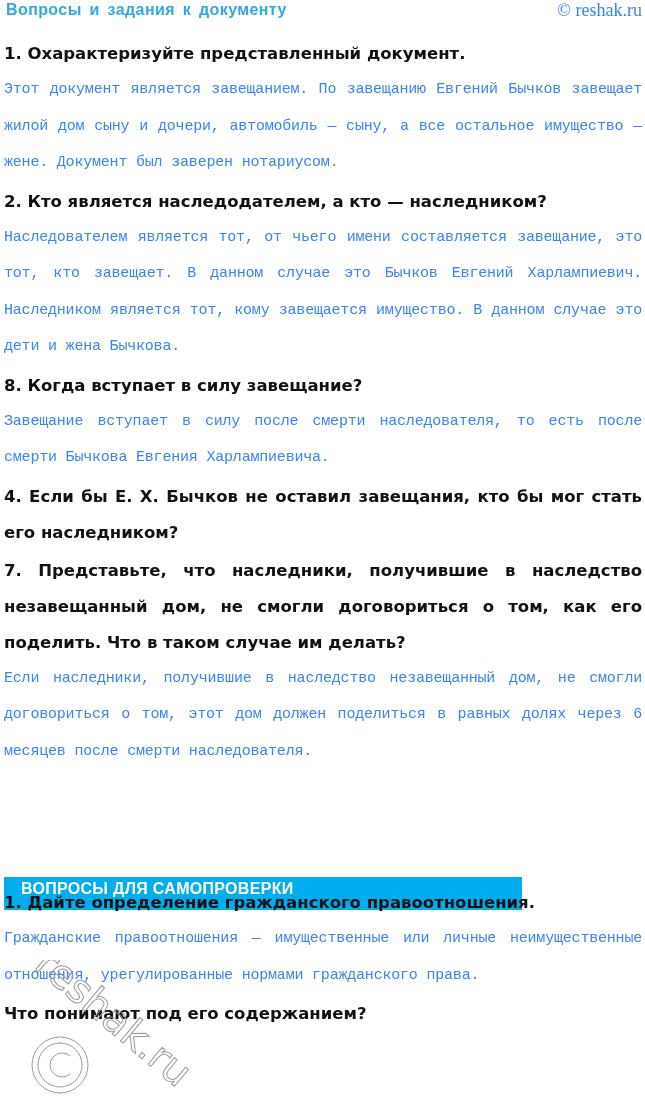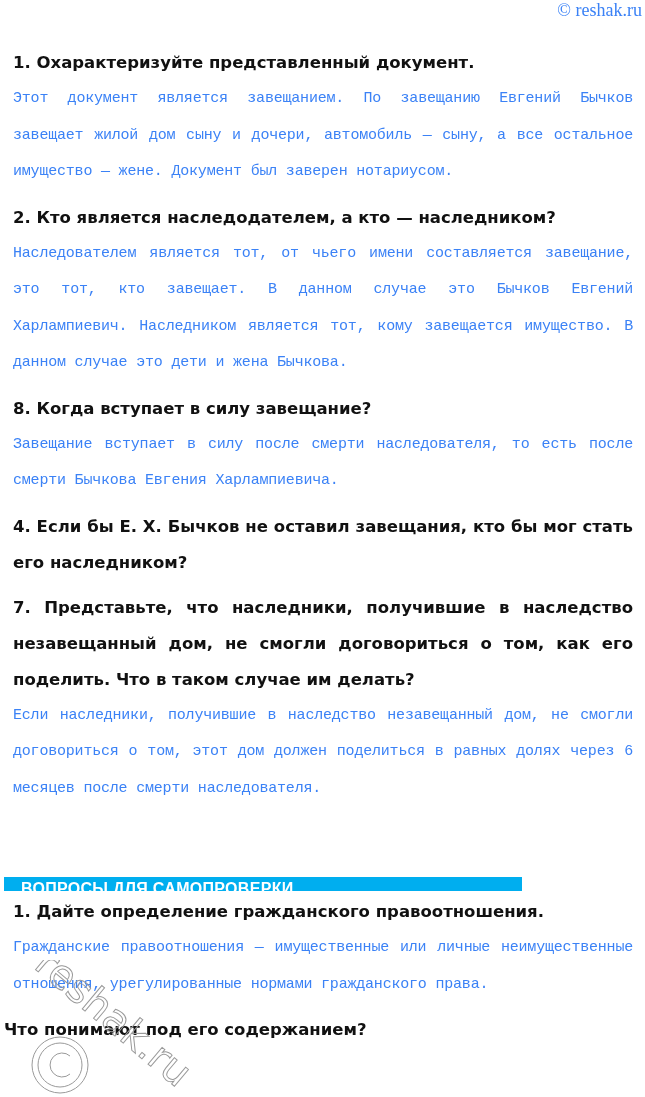--- a/index.html
+++ b/index.html
@@ -58,28 +58,28 @@
     }
     .q-answer {
       font-family: Liberation Mono, monospace;
       font-size: 15px;
       line-height: 36.5px;
       color: #3b82f6;
       margin: 0 0 2px 0;
       text-align: justify;
       letter-spacing: -0.2px;
     }
-    .block { margin: 9px; }
+    .block { margin: 0; }
     .block + .block { margin-top: 2px; }
     .banner {
       position: absolute;
       left: 4px;
       top: 877px;
       width: 518px;
-      height: 14px;
+      height: 33px;
       background: #00aeef;
     }
     .banner-label {
       position: absolute;
       left: 17px;
       top: 3px;
       font-family: "Liberation Sans", sans-serif;
       font-weight: bold;
       font-size: 16px;
       color: #ffffff;
@@ -97,20 +97,21 @@
       top: 960px;
       width: 200px;
       height: 140px;
       pointer-events: none;
     }
   </style>
 </head>
 <body>
 
 <div class="top-header">
+  <span class="section-label">Вопросы и задания к документу</span>
   <span class="copyright">© reshak.ru</span>
 </div>
 
 <div class="content">
   <div class="block">
     <p class="q-title">1. Охарактеризуйте представленный документ.</p>
     <p class="q-answer">Этот документ является завещанием. По завещанию Евгений Бычков завещает жилой дом сыну и дочери, автомобиль — сыну, а все остальное имущество — жене. Документ был заверен нотариусом.</p>
   </div>
   <div class="block">
     <p class="q-title">2. Кто является наследодателем, а кто — наследником?</p>

